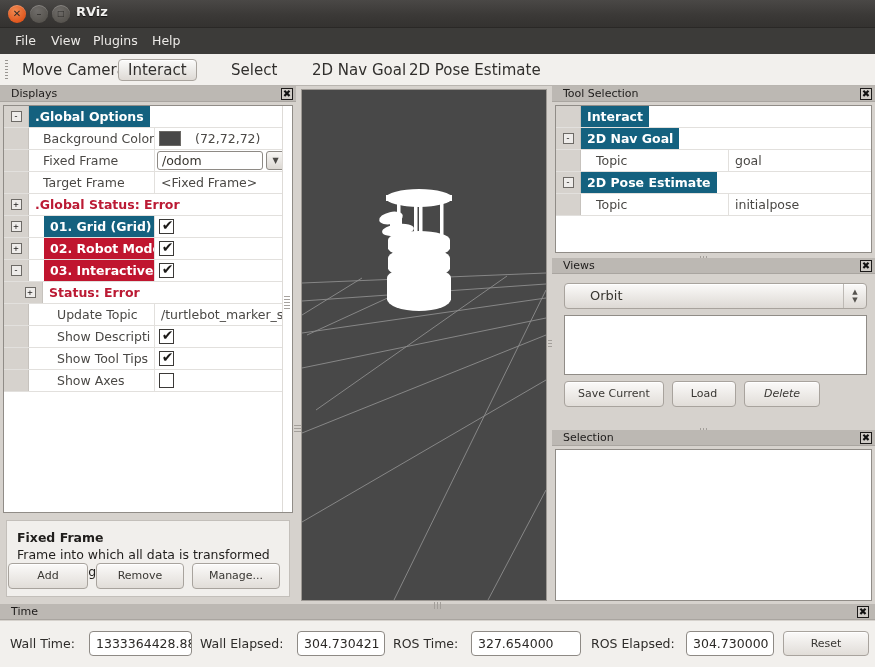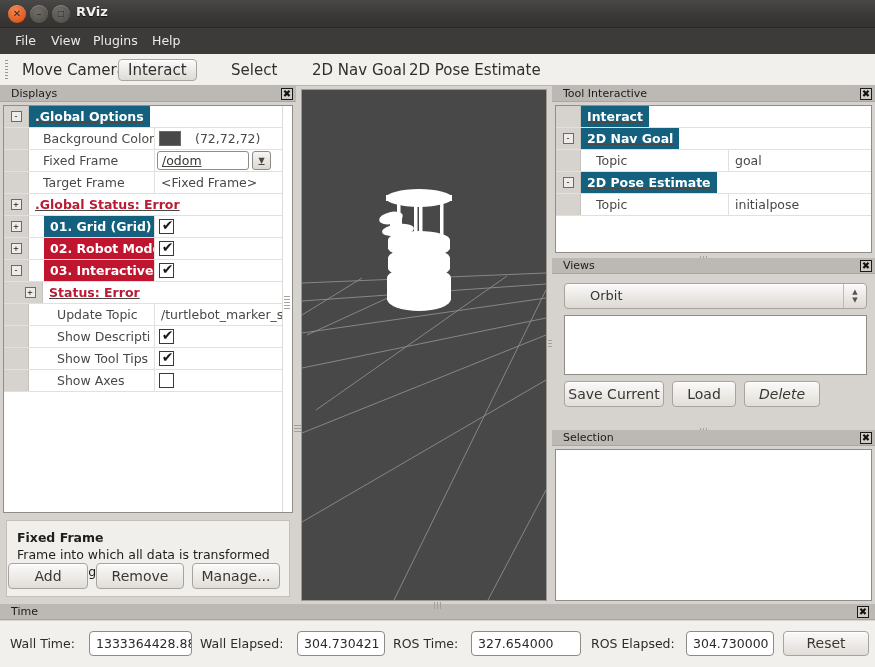--- a/index.html
+++ b/index.html
@@ -118,21 +118,21 @@
     border-right: 1px solid #e2e0dd; overflow: hidden; white-space: nowrap;
   }
   .tcell-val {
     flex: 1 1 auto; display: flex; align-items: center;
     padding-left: 6px; font-size: 12.5px; color: #4a4845;
     overflow: hidden; white-space: nowrap;
   }
   
   .trow.header .tcell-name {
     flex: 1 1 auto; width: auto; border-right: none;
-    font-weight: bold; padding-left: 6px; text-decoration: underline;
+    font-weight: bold; padding-left: 6px;
   }
 
   .hl-blue  { background: #14617f; color: #ffffff !important; }
   .hl-red   { background: #c0152f; color: #ffffff !important; }
   .txt-red  { color: #bb1a34 !important; font-weight: bold; }
 
   .name-chip {
     display: inline-block; padding: 0 6px; height: 22px; line-height: 22px;
     box-sizing: border-box; font-weight: bold; overflow: hidden; white-space: nowrap;
   }
@@ -186,21 +186,21 @@
     background: #f1efec; border: 1px solid #c3bfba; box-sizing: border-box;
     padding: 8px 10px; font-size: 12.5px; color: #201e1c; line-height: 17px;
   }
   #helpbox .ttl { font-weight: bold; display: block; }
 
   
   .btnrow { position: absolute; left: 8px; top: 563px; display: flex; gap: 8px; }
   .btn {
     background: linear-gradient(to bottom, #fbfaf9, #e1ddd8);
     border: 1px solid #a8a39d; border-radius: 4px;
-    font-size: 14px; color: #393733; height: 26px; line-height: 24px;
+    font-size: 11px; color: #393733; height: 26px; line-height: 24px;
     text-align: center; cursor: pointer; box-sizing: border-box;
     box-shadow: inset 0 1px 0 #fff;
   }
   #btn-add { width: 80px; }
   #btn-remove { width: 88px; }
   #btn-manage { width: 88px; }
 
   
   #viewport { position: absolute; left: 298px; top: 86px; width: 252px; height: 518px; }
   #view-frame {
@@ -333,21 +333,21 @@
             <div class="tcell-val" style="padding-left: 4px;">
               <span class="swatch" style="background: rgb(72, 72, 72);"></span>
               <span>(72,72,72)</span>
             </div>
           </div>
           <div class="trow">
             <div class="gutter"></div>
             <div class="tcell-name indent1" style="flex: 0 0 126px; width: 126px;">
               <span>Fixed Frame</span>
             </div>
-            <div class="tcell-val" style="padding-left: 2px; padding-right: 21px; text-decoration: underline;">
+            <div class="tcell-val" style="padding-left: 2px; padding-right: 7px;">
               <div class="editfield" style="flex: 1 1 auto;">/odom</div>
               <div class="dropbtn">▼</div>
             </div>
           </div>
           <div class="trow">
             <div class="gutter"></div>
             <div class="tcell-name indent1" style="flex: 0 0 126px; width: 126px;">
               <span>Target Frame</span>
             </div>
             <div class="tcell-val">&lt;Fixed Frame&gt;</div>
@@ -514,21 +514,21 @@
       <i></i>
   </div>
   <div class="splitdots horiz" style="left:548px; top:340px;">
     <i></i>
       <i></i>
       <i></i>
   </div>
 
   <div class="panel" id="toolprops">
     <div class="panel-head">
-      <span>Tool Interactive</span>
+      <span>Tool Selection</span>
       <span class="closebox">✖</span>
     </div>
     <div class="panel-body">
       <div class="tree" id="tool-tree">
           <div class="trow header">
             <div class="gutter"></div>
             <div class="tcell-name" style="flex: 1 1 auto; width: auto; border-right: none; padding-left: 0px;">
               <span class="name-chip hl-blue">Interact</span>
             </div>
           </div>

